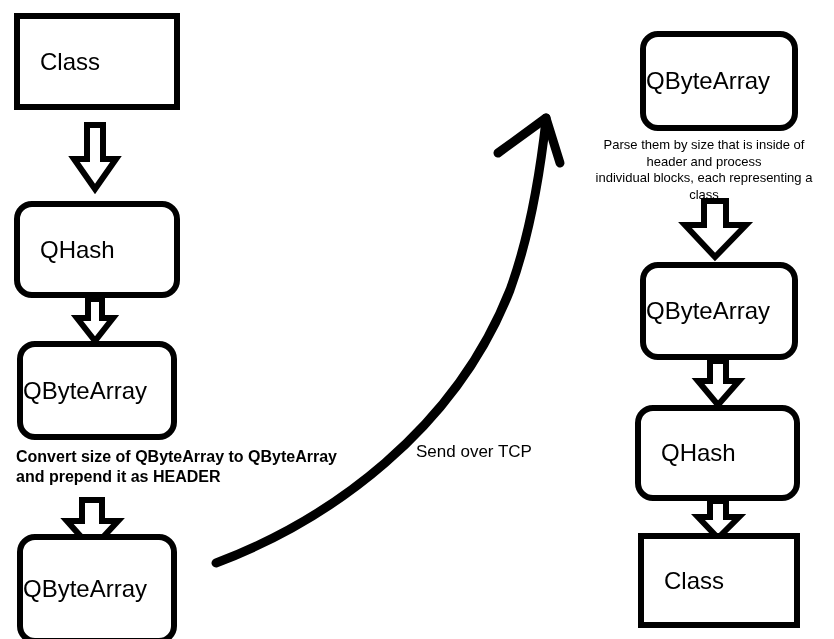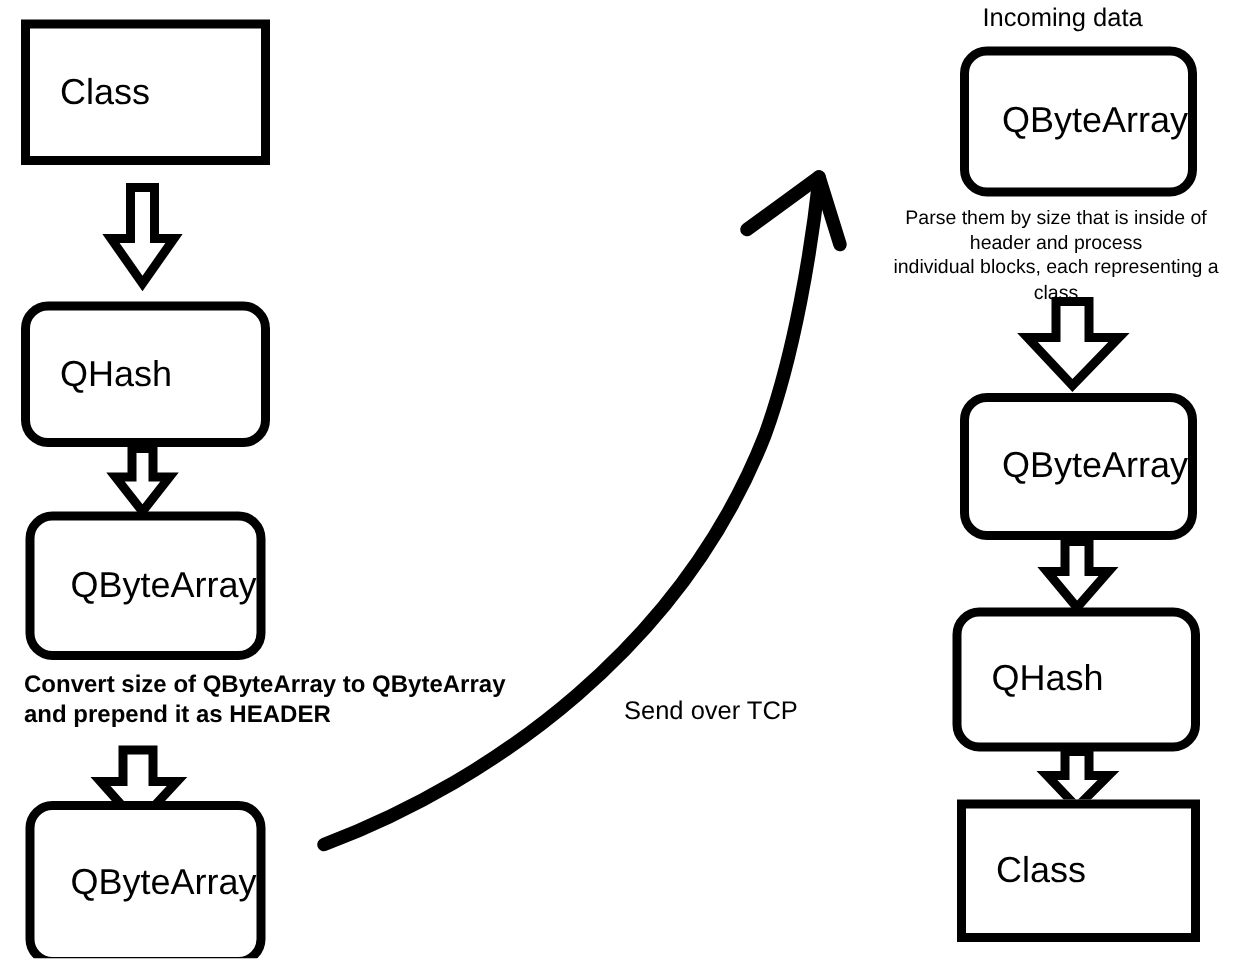--- a/index.html
+++ b/index.html
@@ -25,21 +25,21 @@
   }
   .node.rounded { border-radius: 18px; }
   .node.sharp   { border-radius: 0; }
   .node-label {
     color: #000000;
     font-size: 24px;
     line-height: 1;
     white-space: nowrap;
   }
   .node.align-left .node-label { padding-left: 20px; }
-  .node.align-center { justify-content: flex-end; }
+  .node.align-center { justify-content: flex-start; }
 
   .caption {
     position: absolute;
     color: #000000;
     white-space: pre-line;
     line-height: 1.28;
   }
   .caption-left  { font-size: 16px; font-weight: bold; }
   .caption-right { font-size: 13px; }
 
@@ -105,23 +105,22 @@
   </div>
 
   <div class="curve">
     <svg width="834" height="639" viewBox="0 0 834 639">
       <path d="M 216,563 C 330,520 455,430 510,290 C 530,235 541,165 546,120" fill="none" stroke="#000000" stroke-width="9" stroke-linecap="round"></path>
       <path d="M 546,118 L 498,153" fill="none" stroke="#000000" stroke-width="9" stroke-linecap="round"></path>
       <path d="M 546,118 L 560,163" fill="none" stroke="#000000" stroke-width="9" stroke-linecap="round"></path>
     </svg>
   </div>
 
-  <div class="tcp-label" style="left:416px; top:464px;text-align:right;">Send over TCP</div>
+  <div class="tcp-label" style="left:416px; top:442px;text-align:right;">Send over TCP</div>
 
-  <div class="title" style="left:655px; top:2px;">Incoming data</div>
 
   <div class="node rounded align-center" style="left:640px; top:31px; width:158px; height:100px;">
     <span class="node-label">QByteArray</span>
   </div>
 
   <div class="caption caption-right" style="left:574px; top:137px; width:260px;text-align:center;">Parse them by size that is inside of
 header and process
 individual blocks, each representing a
 class</div>
 

